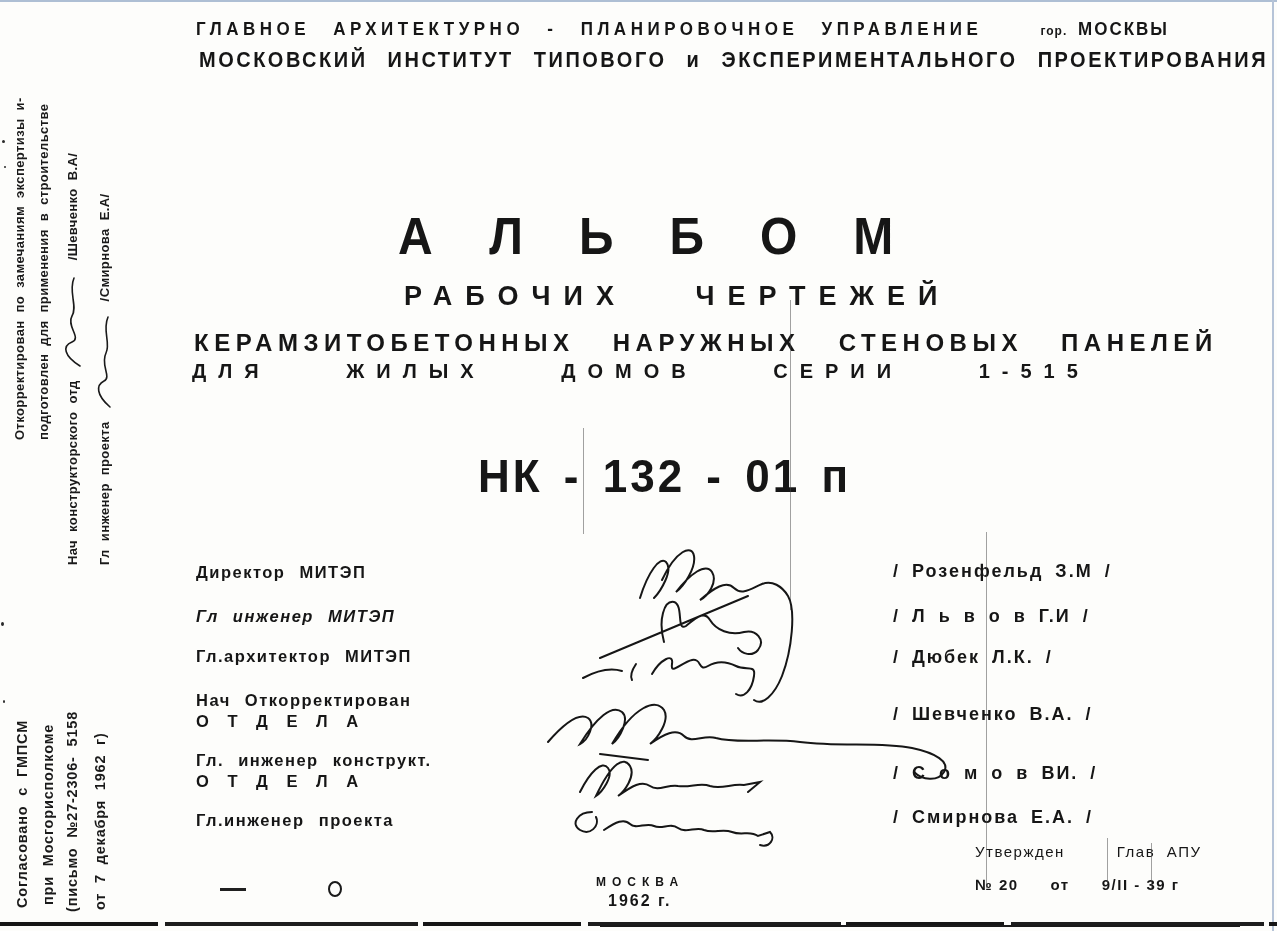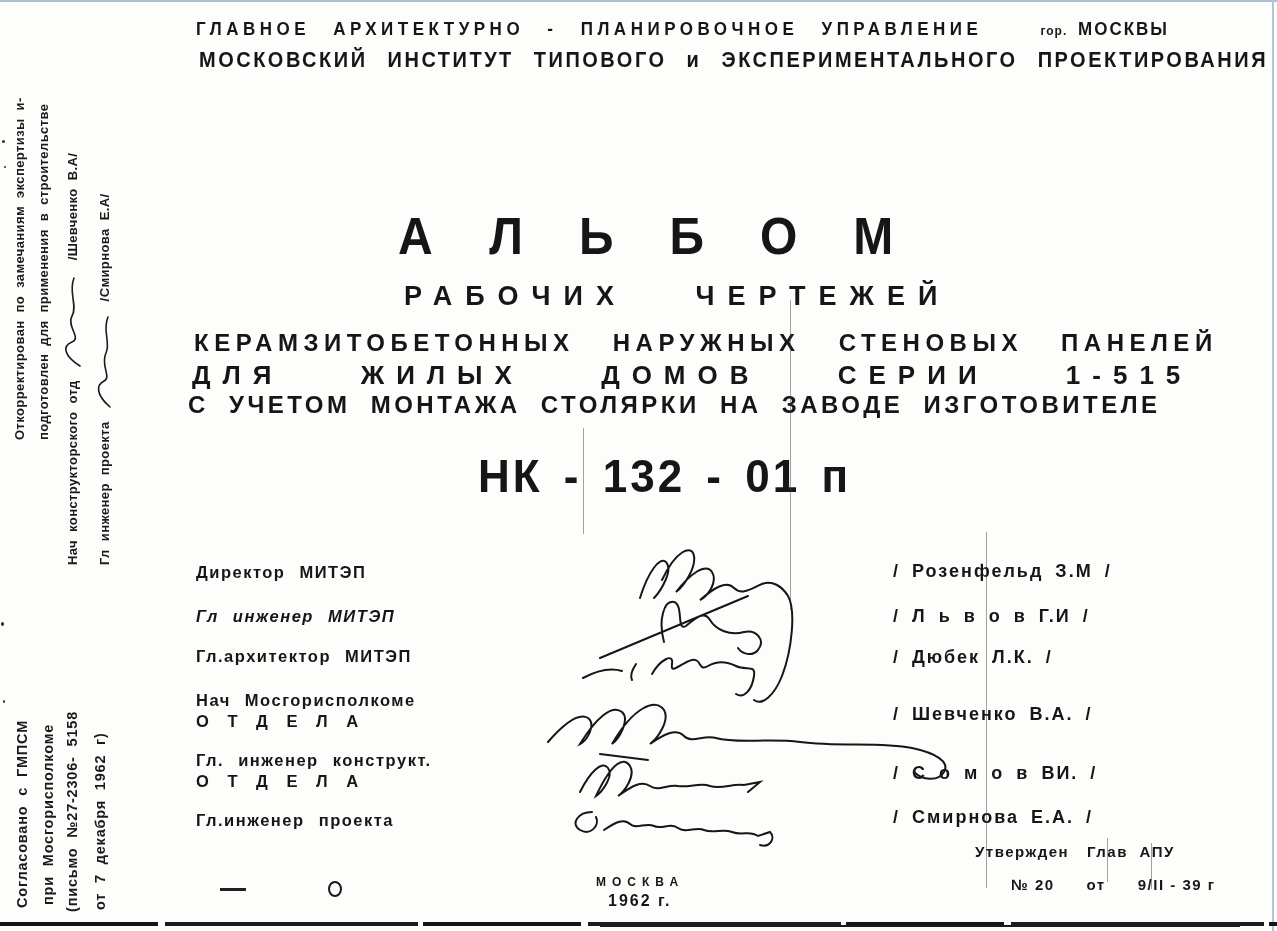--- a/index.html
+++ b/index.html
@@ -16,29 +16,29 @@
            font-size:17px;font-weight:700;letter-spacing:4.5px;word-spacing:14px;
            transform:scale(1,1.12);transform-origin:0 0;}
   .header1 .city-wrap{letter-spacing:2px;word-spacing:4px;}
   .header1 .small{font-size:12px;letter-spacing:1px;}
   .header2{top:47px;left:199px;font-size:20px;font-weight:700;letter-spacing:2.5px;
            word-spacing:12px;transform:scale(1,1.1);transform-origin:0 0;}
   .album{top:206px;left:398px;font-size:48px;font-weight:700;letter-spacing:56px;
          transform:scale(1,1.08);transform-origin:0 0;}
   .rab{top:281px;left:404px;font-size:27px;font-weight:700;letter-spacing:13px;word-spacing:48px;}
   .t3{top:329px;left:194px;font-size:24px;font-weight:700;letter-spacing:5.5px;word-spacing:26px;}
-  .t4{top:360px;left:192px;font-size:26px;font-weight:700;letter-spacing:12px;word-spacing:58px;}
+  .t4{top:360px;left:192px;font-size:20px;font-weight:700;letter-spacing:12px;word-spacing:58px;}
   .t5{top:391px;left:188px;font-size:24px;font-weight:700;letter-spacing:3.5px;word-spacing:10px;}
   .docnum{top:450px;left:478px;font-size:44px;font-weight:700;letter-spacing:3px;word-spacing:6px;
           transform:scale(1,1.05);transform-origin:0 0;}
   .row-title{left:196px;font-size:16.5px;font-weight:700;letter-spacing:1.5px;word-spacing:8px;}
   .row-title2{left:196px;font-size:16.5px;font-weight:700;letter-spacing:2px;word-spacing:10px;}
   .row-name{left:893px;font-size:18px;font-weight:700;letter-spacing:2px;word-spacing:5px;}
-  .approval1{top:843px;left:975px;display:flex;gap:18px;font-size:15px;font-weight:700;letter-spacing:1.5px;word-spacing:6px;}
-  .approval2{top:876px;left:975px;display:flex;gap:32px;font-size:15px;font-weight:700;letter-spacing:1.5px;margin-left:36px;}
+  .approval1{top:843px;left:975px;display:flex;gap:52px;font-size:15px;font-weight:400;letter-spacing:1.5px;word-spacing:6px;}
+  .approval2{top:876px;left:975px;display:flex;gap:32px;font-size:15px;font-weight:700;letter-spacing:1.5px;}
   .moscow{top:875px;left:596px;font-size:12px;font-weight:700;letter-spacing:6px;}
   .year{top:892px;left:608px;font-size:16px;font-weight:700;letter-spacing:2px;}
   
   .vline{
     position:absolute;transform-origin:0 0;
     transform:rotate(-90deg) translateX(-100%);
     white-space:nowrap;display:flex;align-items:center;gap:10px;
     font-weight:700;color:#1a1a1a;
   }
   .vsmall{font-size:13px;letter-spacing:0.4px;word-spacing:4px;}
@@ -68,27 +68,26 @@
       <span class="small">гор.</span>
       <span>МОСКВЫ</span>
     </span>
   </div>
   <div class="abs header2">МОСКОВСКИЙ ИНСТИТУТ ТИПОВОГО и ЭКСПЕРИМЕНТАЛЬНОГО ПРОЕКТИРОВАНИЯ</div>
 
   <div class="abs album">АЛЬБОМ</div>
   <div class="abs t3">КЕРАМЗИТОБЕТОННЫХ НАРУЖНЫХ СТЕНОВЫХ ПАНЕЛЕЙ</div>
   <div class="abs rab">РАБОЧИХ ЧЕРТЕЖЕЙ</div>
   <div class="abs t4">ДЛЯ ЖИЛЫХ ДОМОВ СЕРИИ 1-515</div>
-  <div class="abs t5">С УЧЕТОМ МОНТАЖА СТОЛЯРКИ НА ЗАВОДЕ ИЗГОТОВИТЕЛЕ</div>
   <div class="abs docnum">НК - 132 - 01 п</div>
 
   <div class="abs row-title" style="top:563px;">Директор МИТЭП</div>
   <div class="abs row-title" style="top:607px;font-style:italic;">Гл инженер МИТЭП</div>
   <div class="abs row-title" style="top:647px;">Гл.архитектор МИТЭП</div>
-  <div class="abs row-title" style="top:691px;">Нач Мосгорисполкоме</div>
+  <div class="abs row-title" style="top:691px;">Нач Откорректирован</div>
   <div class="abs row-title2" style="top:712px;">О Т Д Е Л А</div>
   <div class="abs row-title" style="top:751px;">Гл. инженер конструкт.</div>
   <div class="abs row-title2" style="top:772px;">О Т Д Е Л А</div>
   <div class="abs row-title" style="top:811px;">Гл.инженер проекта</div>
 
   <div class="abs row-name" style="top:561px;">/ Розенфельд З.М /</div>
   <div class="abs row-name" style="top:606px;">/ Л ь в о в   Г.И /</div>
   <div class="abs row-name" style="top:647px;">/ Дюбек  Л.К. /</div>
   <div class="abs row-name" style="top:704px;">/ Шевченко  В.А. /</div>
   <div class="abs row-name" style="top:763px;">/ С о м о в   ВИ. /</div>

